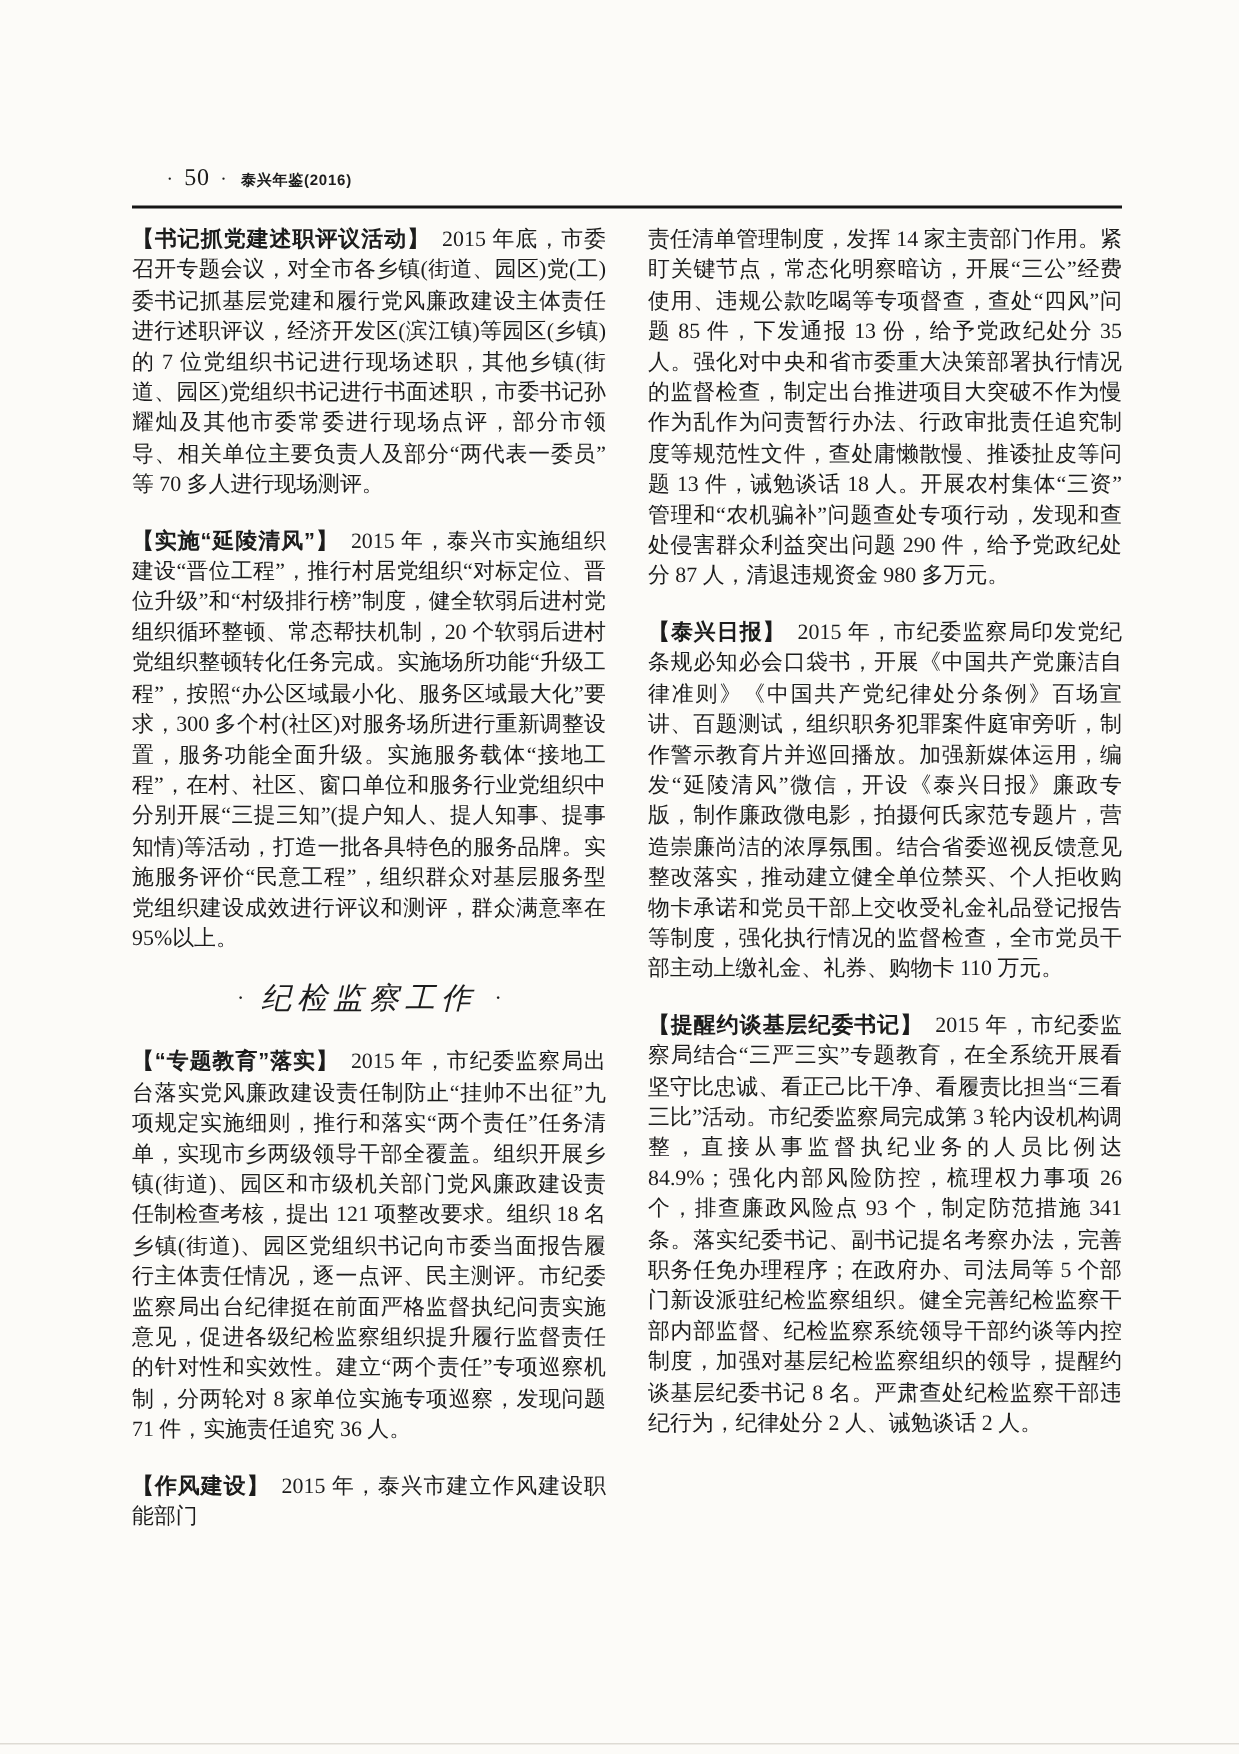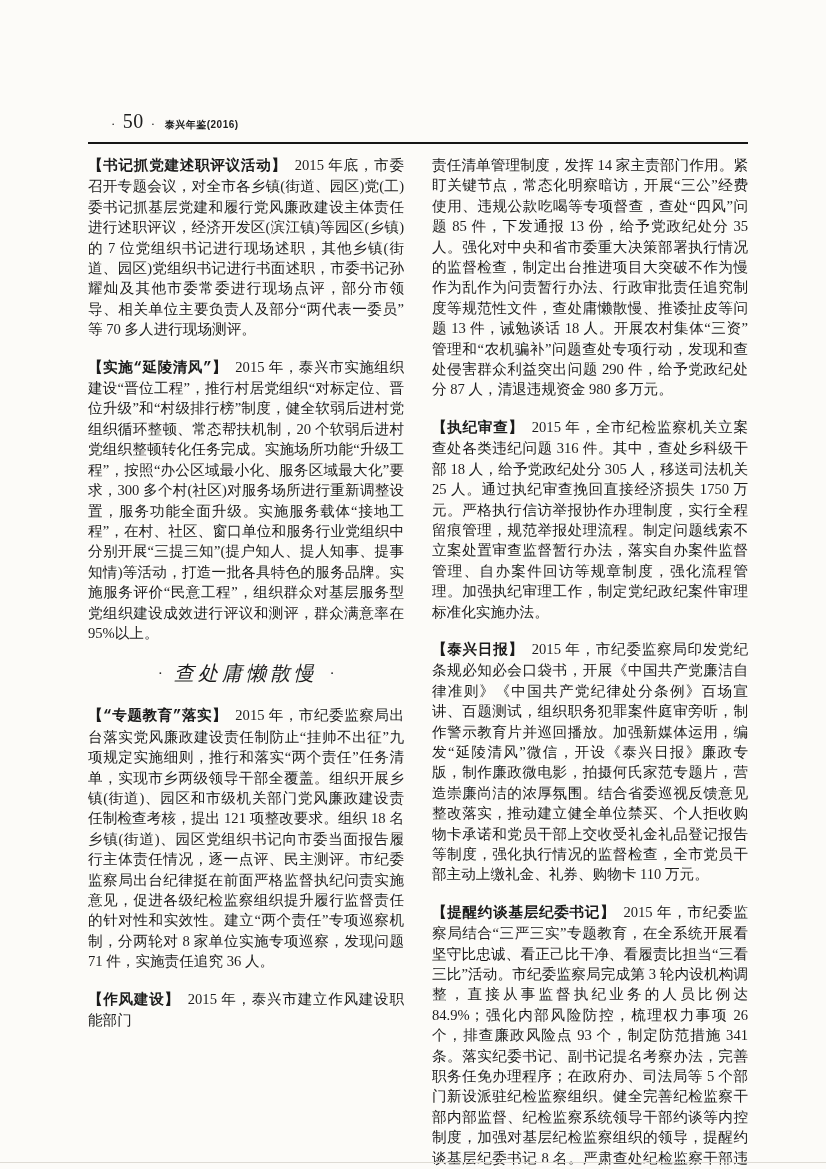--- a/index.html
+++ b/index.html
@@ -22,39 +22,39 @@
   }
   .header-row {
     display: flex;
     align-items: baseline;
     padding-left: 16px;
     font-size: 14.5px;
     letter-spacing: 0.5px;
     margin-bottom: 9px;
   }
   .header-row .dot { margin: 0 7px; font-size: 13px; }
-  .page-num { font-size: 20px; }
+  .page-num { font-size: 16px; }
   .book-title {
     font-family: "Liberation Sans", "DejaVu Sans", sans-serif;
     font-weight: 700;
     font-size: 10px;
     margin-left: 2px;
   }
   .rule { height: 2px; background: #161616; margin-bottom: 11px; }
   .columns { display: flex; gap: 28px; }
   .col {
     width: 316px;
     font-size: 14.6px;
     line-height: 20.4px;
     text-align: justify;
   }
   p.entry { margin: 0 0 17px 0; }
   p.entry:last-child { margin-bottom: 0; }
   .entry-heading {
-    font-family: Liberation Mono, monospace;
+    font-family: Liberation Sans, sans-serif;
     font-weight: 700;
     margin-right: 0.55em;
   }
   .section-title {
     text-align: center;
     font-style: italic;
     font-size: 20px;
     line-height: 26px;
     margin: 15px 0 19px 0;
     white-space: nowrap;
@@ -87,37 +87,34 @@
 
       <div class="col">
         <p class="entry">
           <span class="entry-heading">【书记抓党建述职评议活动】</span><span>2015 年底，市委召开专题会议，对全市各乡镇(街道、园区)党(工)委书记抓基层党建和履行党风廉政建设主体责任进行述职评议，经济开发区(滨江镇)等园区(乡镇)的 7 位党组织书记进行现场述职，其他乡镇(街道、园区)党组织书记进行书面述职，市委书记孙耀灿及其他市委常委进行现场点评，部分市领导、相关单位主要负责人及部分“两代表一委员”等 70 多人进行现场测评。</span>
         </p>
         <p class="entry">
           <span class="entry-heading">【实施“延陵清风”】</span><span>2015 年，泰兴市实施组织建设“晋位工程”，推行村居党组织“对标定位、晋位升级”和“村级排行榜”制度，健全软弱后进村党组织循环整顿、常态帮扶机制，20 个软弱后进村党组织整顿转化任务完成。实施场所功能“升级工程”，按照“办公区域最小化、服务区域最大化”要求，300 多个村(社区)对服务场所进行重新调整设置，服务功能全面升级。实施服务载体“接地工程”，在村、社区、窗口单位和服务行业党组织中分别开展“三提三知”(提户知人、提人知事、提事知情)等活动，打造一批各具特色的服务品牌。实施服务评价“民意工程”，组织群众对基层服务型党组织建设成效进行评议和测评，群众满意率在 95%以上。</span>
         </p>
 
         <div class="section-title">
-          <span class="title-dot">·</span><span class="title-text">查处庸懒散慢</span><span class="title-dot">·</span>
+          <span class="title-dot">·</span><span class="title-text">纪检监察工作</span><span class="title-dot">·</span>
         </div>
 
         <p class="entry">
           <span class="entry-heading">【“专题教育”落实】</span><span>2015 年，市纪委监察局出台落实党风廉政建设责任制防止“挂帅不出征”九项规定实施细则，推行和落实“两个责任”任务清单，实现市乡两级领导干部全覆盖。组织开展乡镇(街道)、园区和市级机关部门党风廉政建设责任制检查考核，提出 121 项整改要求。组织 18 名乡镇(街道)、园区党组织书记向市委当面报告履行主体责任情况，逐一点评、民主测评。市纪委监察局出台纪律挺在前面严格监督执纪问责实施意见，促进各级纪检监察组织提升履行监督责任的针对性和实效性。建立“两个责任”专项巡察机制，分两轮对 8 家单位实施专项巡察，发现问题 71 件，实施责任追究 36 人。</span>
         </p>
         <p class="entry">
           <span class="entry-heading">【作风建设】</span><span>2015 年，泰兴市建立作风建设职能部门</span>
         </p>
       </div>
 
       <div class="col">
         <p class="entry">
           <span>责任清单管理制度，发挥 14 家主责部门作用。紧盯关键节点，常态化明察暗访，开展“三公”经费使用、违规公款吃喝等专项督查，查处“四风”问题 85 件，下发通报 13 份，给予党政纪处分 35 人。强化对中央和省市委重大决策部署执行情况的监督检查，制定出台推进项目大突破不作为慢作为乱作为问责暂行办法、行政审批责任追究制度等规范性文件，查处庸懒散慢、推诿扯皮等问题 13 件，诫勉谈话 18 人。开展农村集体“三资”管理和“农机骗补”问题查处专项行动，发现和查处侵害群众利益突出问题 290 件，给予党政纪处分 87 人，清退违规资金 980 多万元。</span>
-        </p>
-        <p class="entry">
-          <span class="entry-heading">【执纪审查】</span><span>2015 年，全市纪检监察机关立案查处各类违纪问题 316 件。其中，查处乡科级干部 18 人，给予党政纪处分 305 人，移送司法机关 25 人。通过执纪审查挽回直接经济损失 1750 万元。严格执行信访举报协作办理制度，实行全程留痕管理，规范举报处理流程。制定问题线索不立案处置审查监督暂行办法，落实自办案件监督管理、自办案件回访等规章制度，强化流程管理。加强执纪审理工作，制定党纪政纪案件审理标准化实施办法。</span>
         </p>
         <p class="entry">
           <span class="entry-heading">【泰兴日报】</span><span>2015 年，市纪委监察局印发党纪条规必知必会口袋书，开展《中国共产党廉洁自律准则》《中国共产党纪律处分条例》百场宣讲、百题测试，组织职务犯罪案件庭审旁听，制作警示教育片并巡回播放。加强新媒体运用，编发“延陵清风”微信，开设《泰兴日报》廉政专版，制作廉政微电影，拍摄何氏家范专题片，营造崇廉尚洁的浓厚氛围。结合省委巡视反馈意见整改落实，推动建立健全单位禁买、个人拒收购物卡承诺和党员干部上交收受礼金礼品登记报告等制度，强化执行情况的监督检查，全市党员干部主动上缴礼金、礼券、购物卡 110 万元。</span>
         </p>
         <p class="entry">
           <span class="entry-heading">【提醒约谈基层纪委书记】</span><span>2015 年，市纪委监察局结合“三严三实”专题教育，在全系统开展看坚守比忠诚、看正己比干净、看履责比担当“三看三比”活动。市纪委监察局完成第 3 轮内设机构调整，直接从事监督执纪业务的人员比例达 84.9%；强化内部风险防控，梳理权力事项 26 个，排查廉政风险点 93 个，制定防范措施 341 条。落实纪委书记、副书记提名考察办法，完善职务任免办理程序；在政府办、司法局等 5 个部门新设派驻纪检监察组织。健全完善纪检监察干部内部监督、纪检监察系统领导干部约谈等内控制度，加强对基层纪检监察组织的领导，提醒约谈基层纪委书记 8 名。严肃查处纪检监察干部违纪行为，纪律处分 2 人、诫勉谈话 2 人。</span>
         </p>
       </div>
 
     </div>

